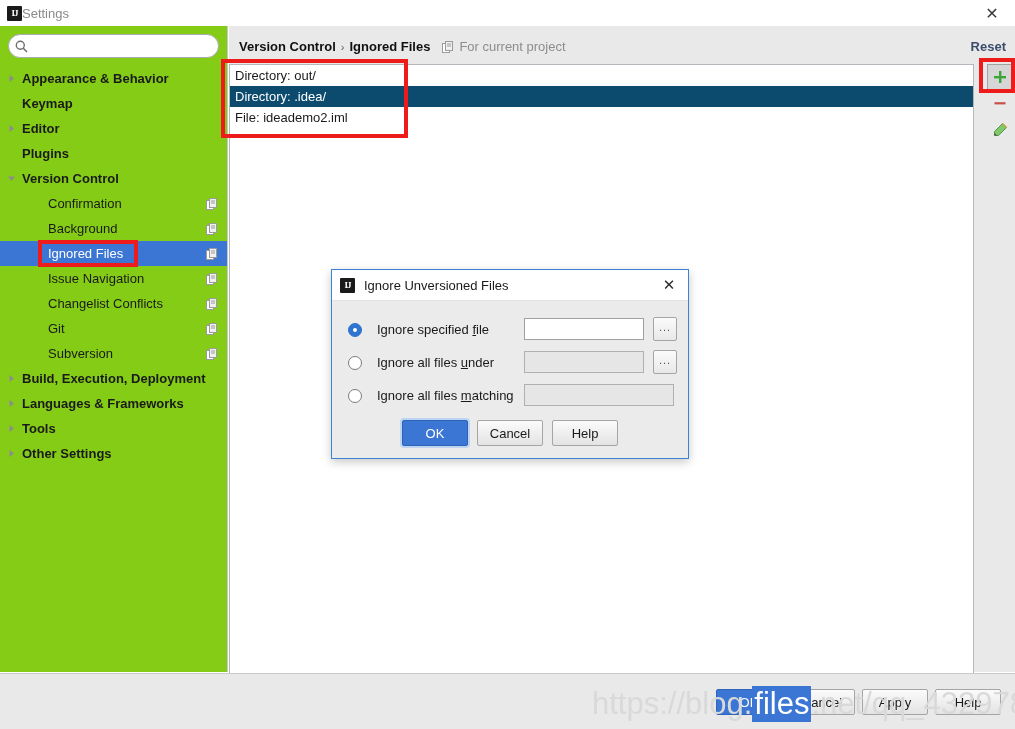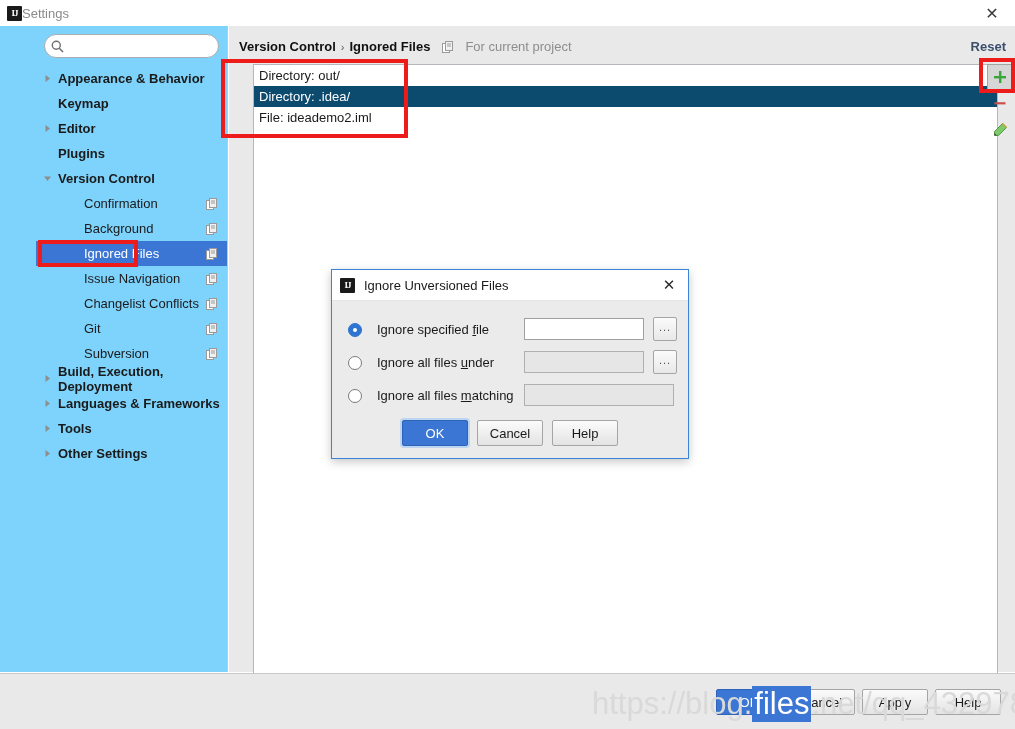--- a/index.html
+++ b/index.html
@@ -60,24 +60,23 @@
     font-weight: 300;
     cursor: default;
   }
 
   
   .sidebar {
     position: absolute;
     left: 0; top: 26px;
     width: 228px;
     height: 646px;
-    background: #7dd3fc;
+    background: #84cc16;
     border-right: 1px solid #c3c7cb;
     box-sizing: border-box;
-    padding-left: 36px;
   }
   .search-wrap {
     margin: 8px 8px 0 8px;
     height: 24px;
     background: #ffffff;
     border: 1px solid #a9acb0;
     border-radius: 12px;
     display: flex;
     align-items: center;
     box-sizing: border-box;
@@ -146,33 +145,33 @@
   .breadcrumb {
     position: absolute;
     left: 10px; top: 13px;
     display: flex;
     align-items: center;
     font-size: 13px;
   }
   .bc-main { font-weight: bold; color: #101010; }
   .bc-sep { margin: 0 5px; color: #5a5a5a; font-size: 11px; }
   .bc-proj-icon { margin-left: 12px; width: 12px; height: 12px; }
-  .bc-note { margin-left: 11px; color: #8d8d8d; font-size: 13px; }
+  .bc-note { margin-left: 5px; color: #8d8d8d; font-size: 13px; }
   .reset-link {
     position: absolute;
     right: 9px; top: 13px;
     font-size: 13px;
     font-weight: bold;
     color: #3b4e6e;
     cursor: default;
   }
 
   .list-panel {
     position: absolute;
-    left: 24px; top: 38px;
+    left: 0; top: 38px;
     width: 745px;
     height: 625px;
     background: #ffffff;
     border: 1px solid #b4b8bc;
     box-sizing: border-box;
     overflow: hidden;
   }
   .list-item {
     height: 21px;
     display: flex;

